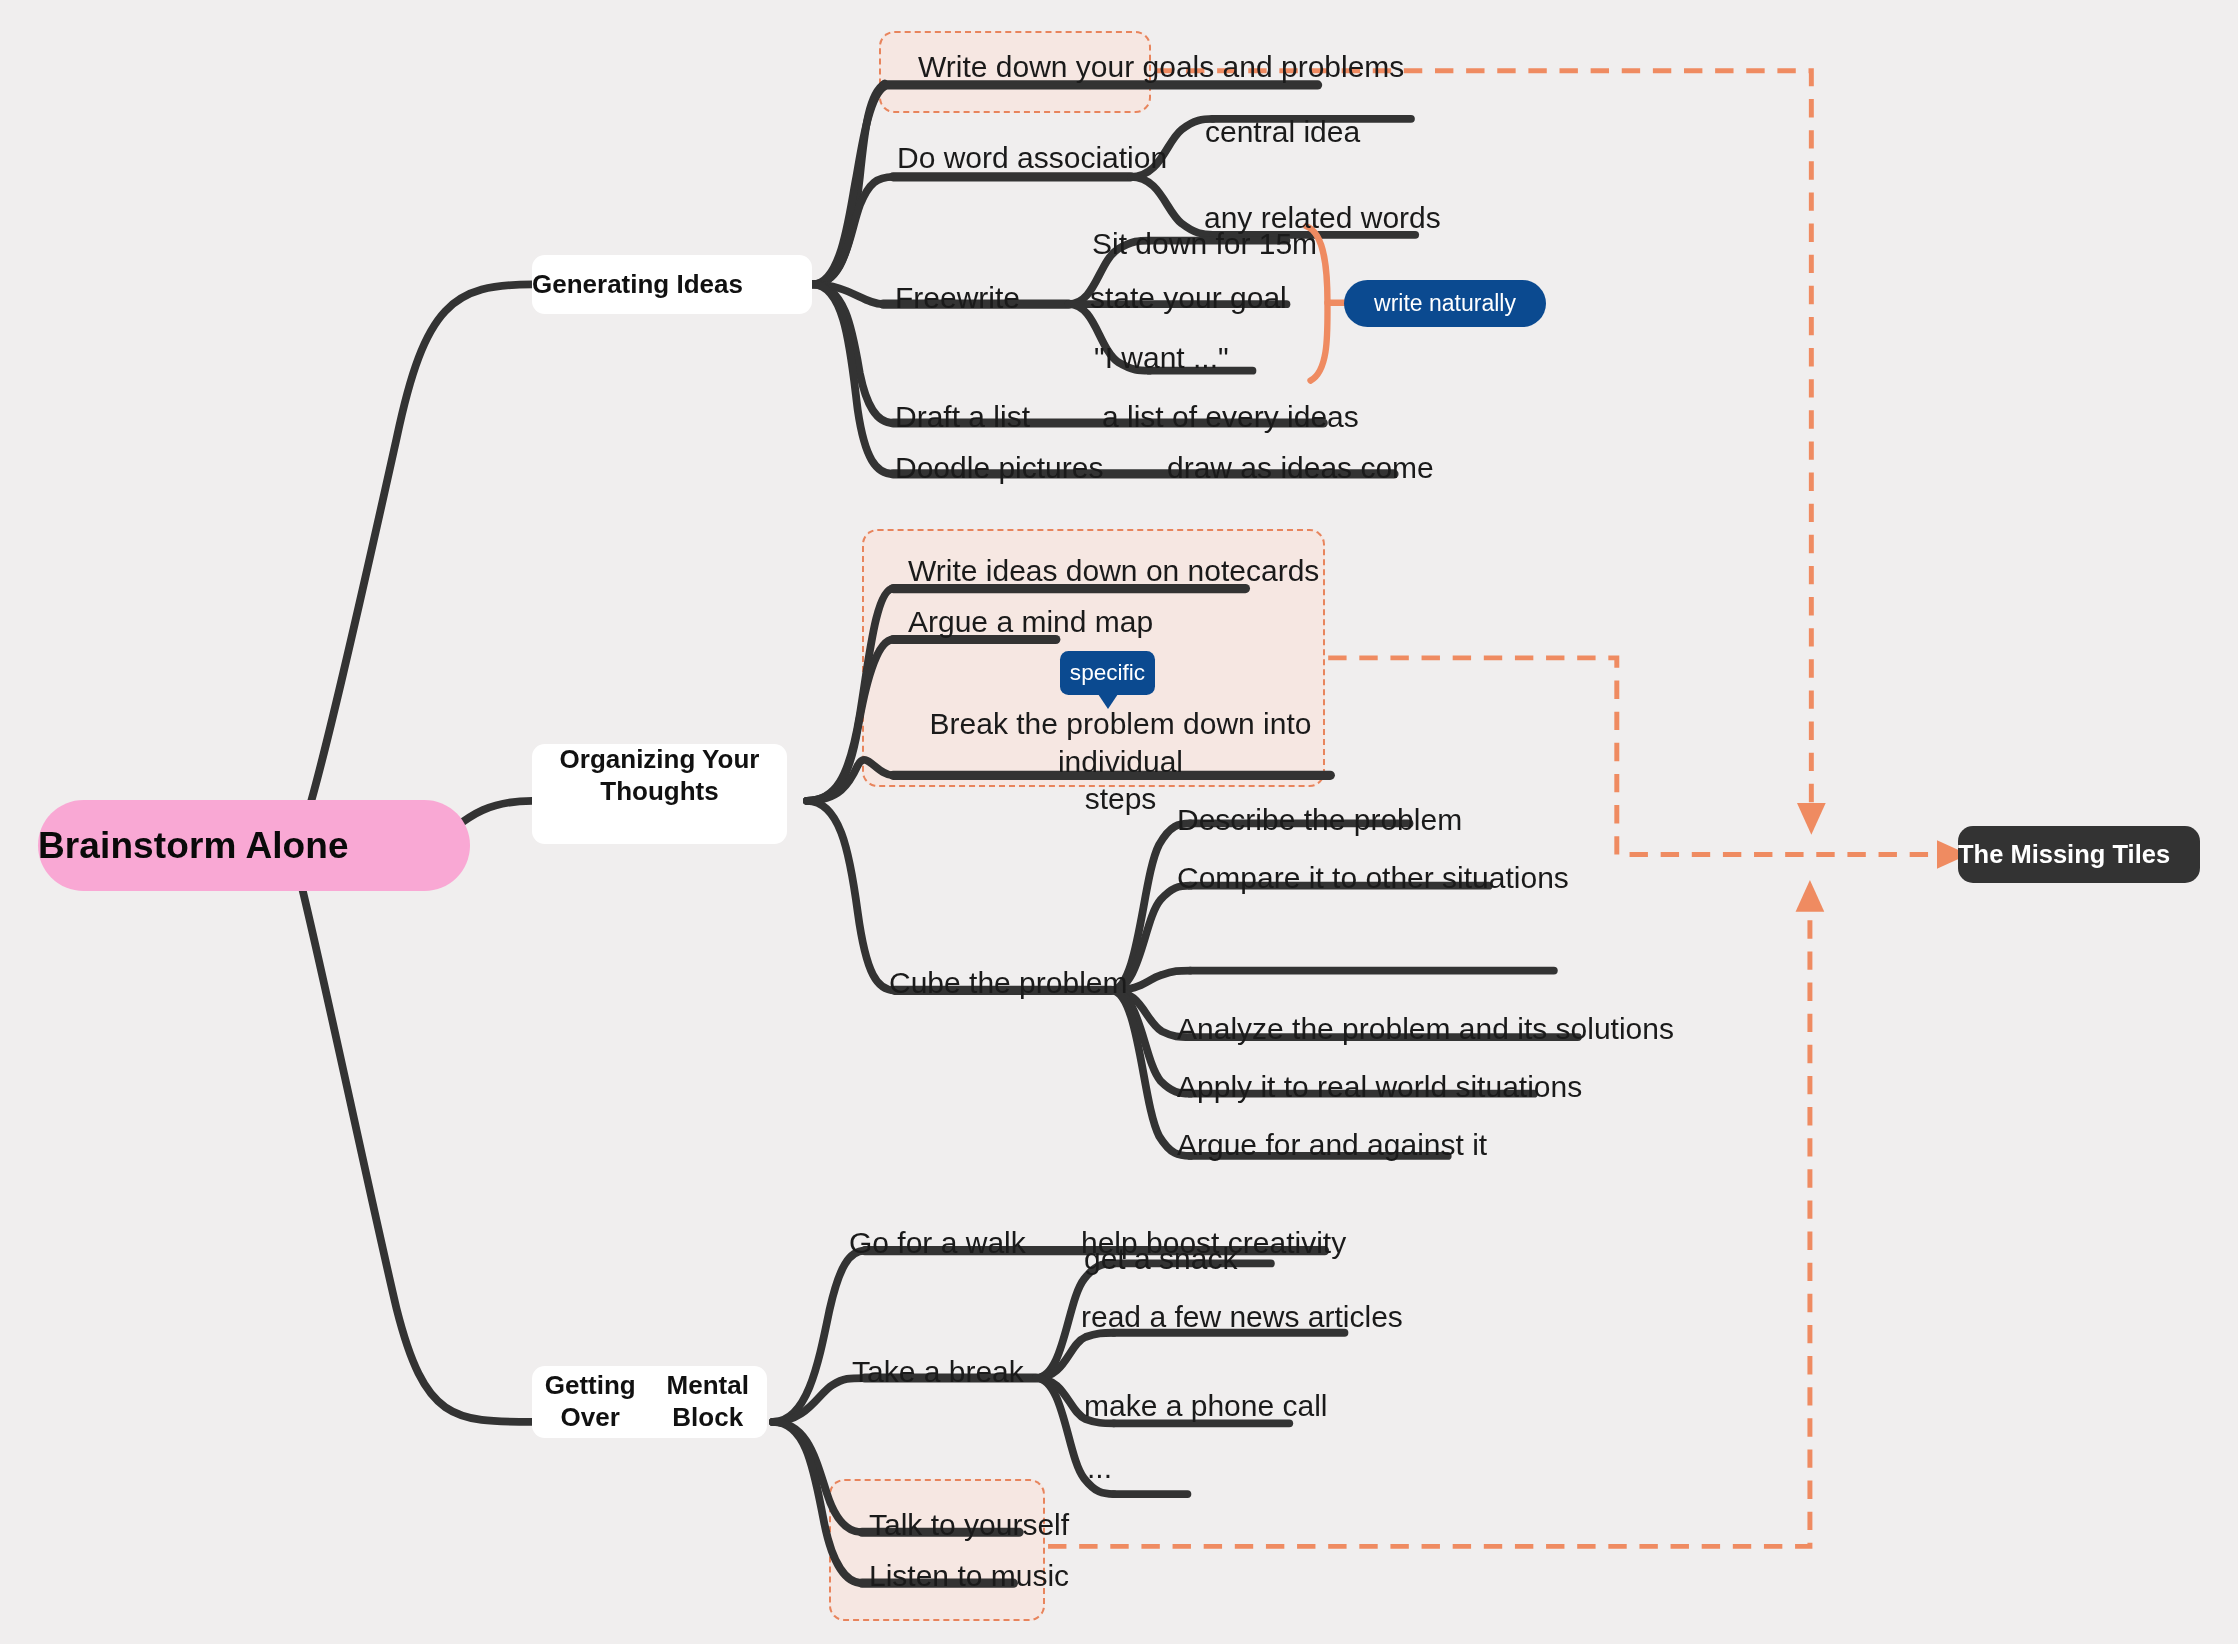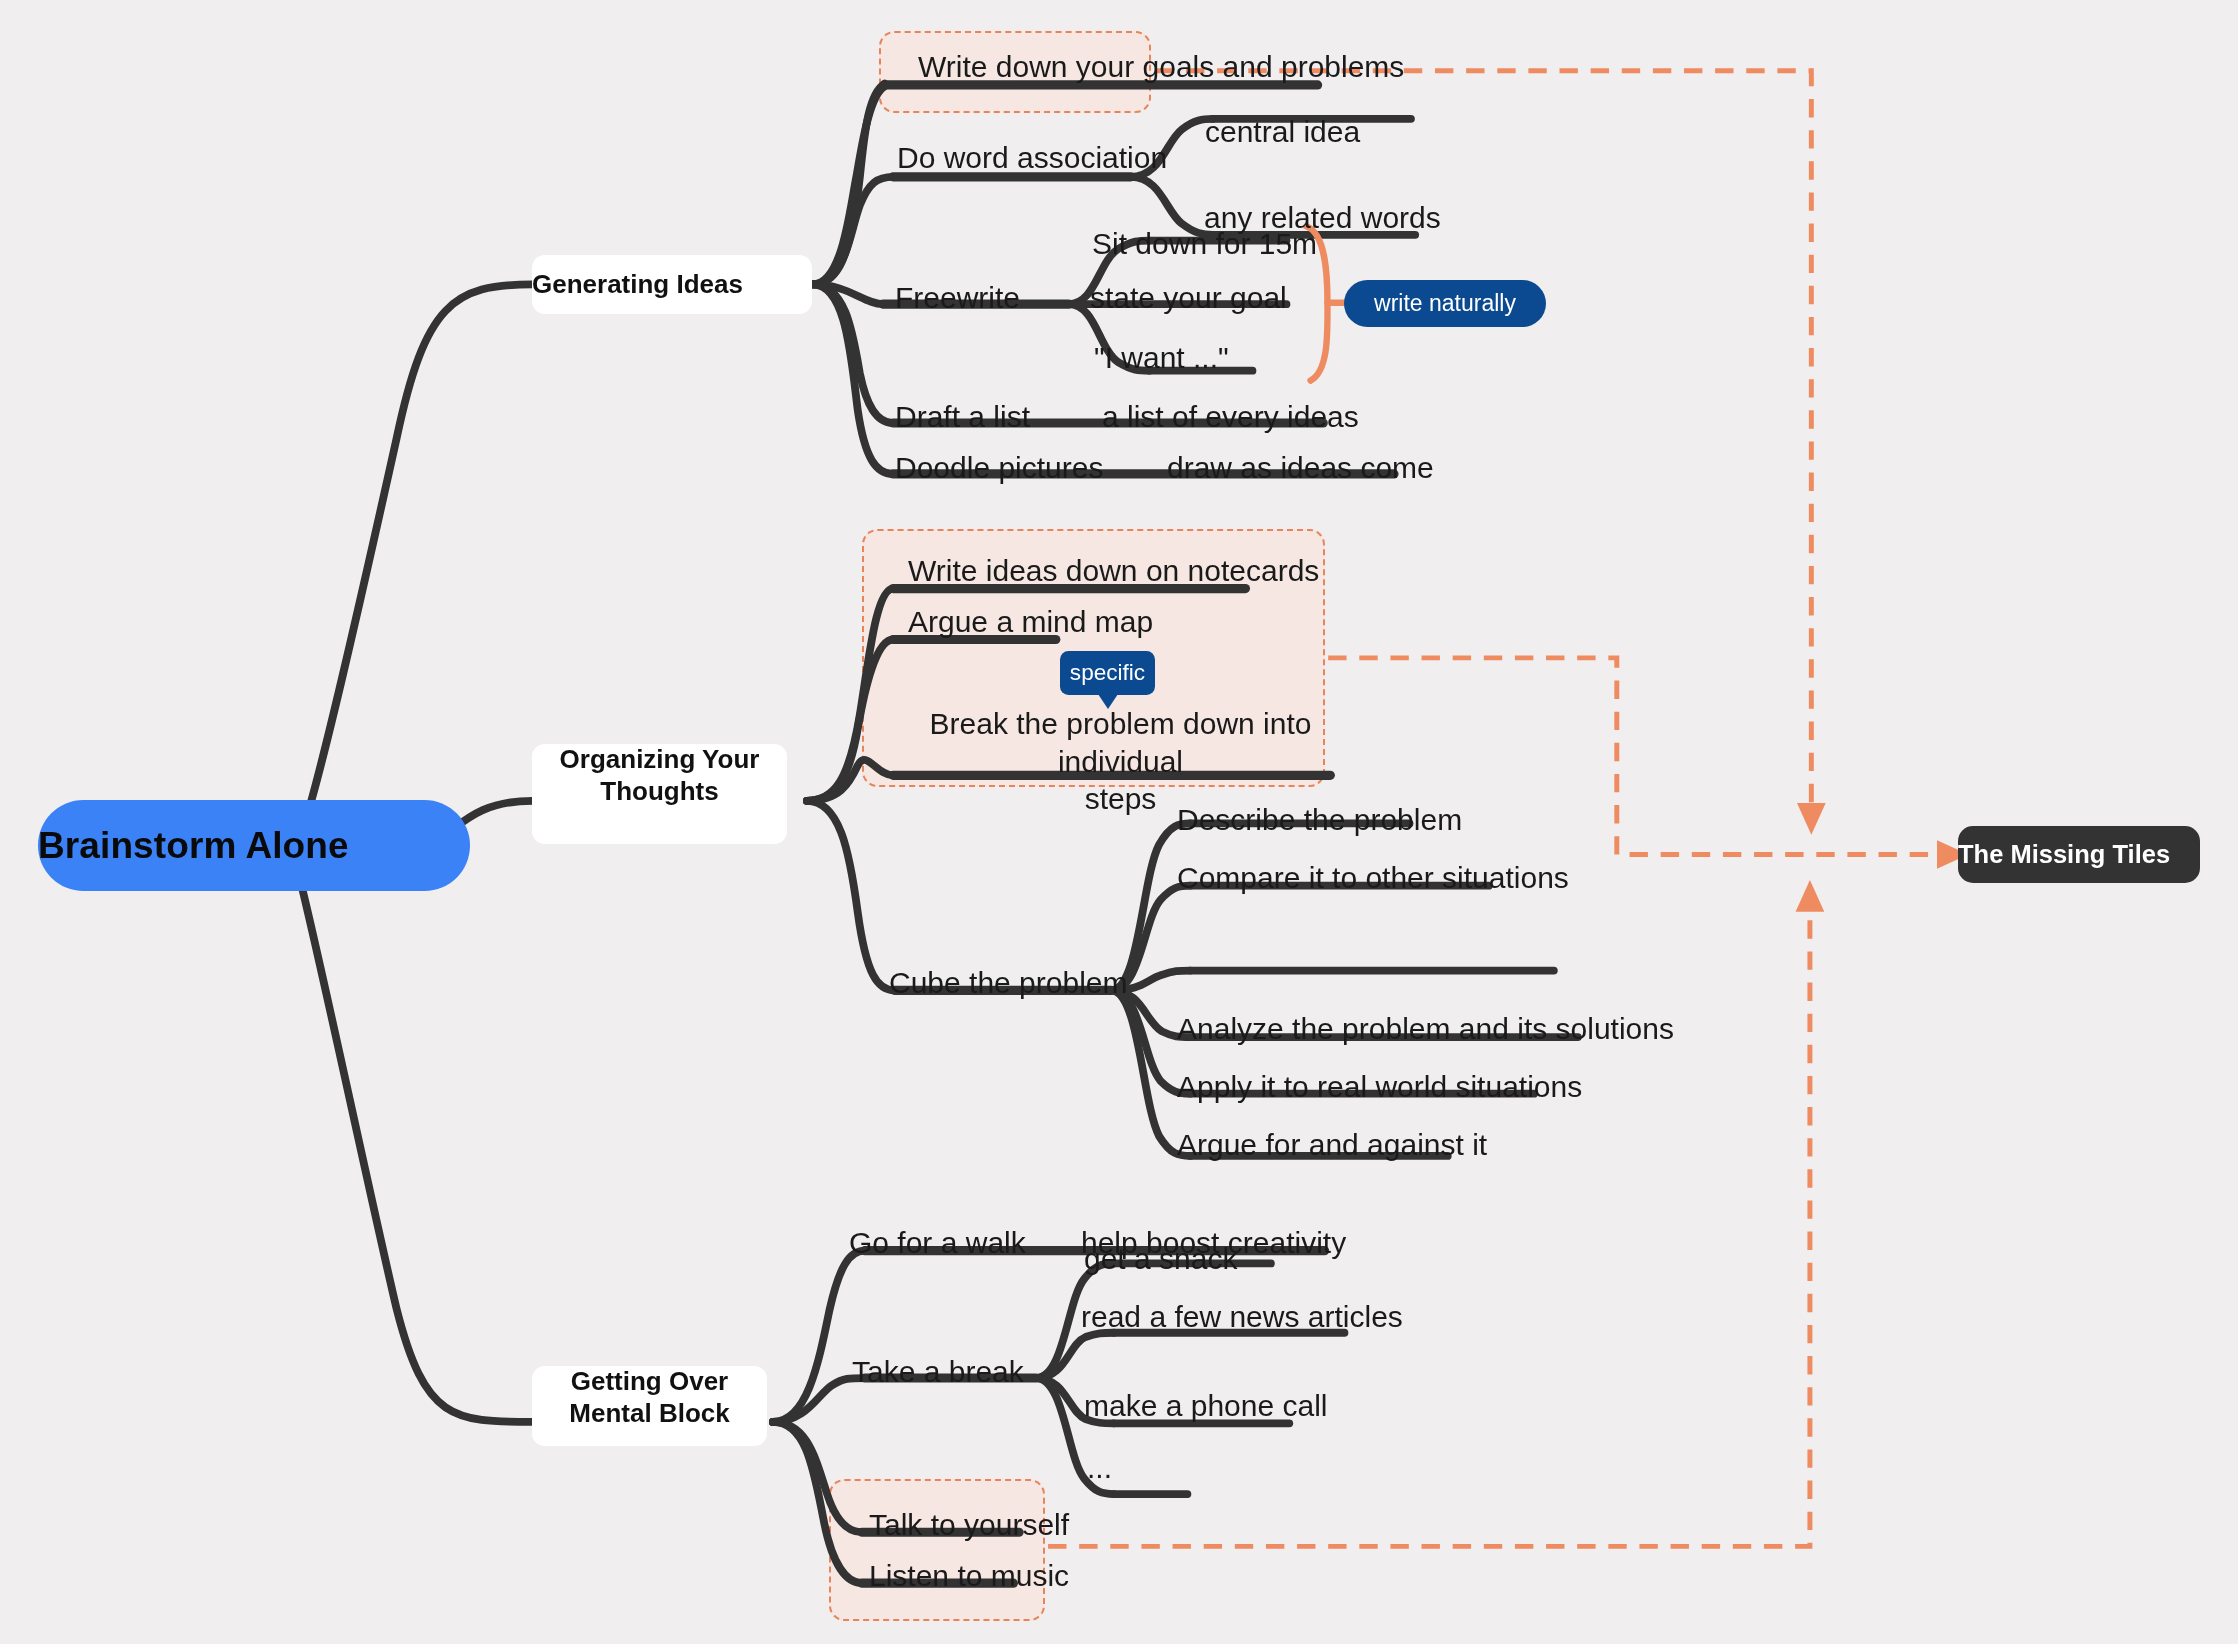--- a/index.html
+++ b/index.html
@@ -1,20 +1,20 @@
 <!DOCTYPE html>
 <html style="font-size:11.3px"><head>
 <meta charset="utf-8">
 <style>
   html,body{margin:0;padding:0;background:#f0eeee;}
   body{font-family:"Liberation Sans",sans-serif;}
   #stage{position:relative;width:2239px;height:1644px;background:#f0eeee;overflow:hidden;}
   svg.layer{position:absolute;left:0;top:0;width:2239px;height:1644px;}
   .node{position:absolute;box-sizing:border-box;display:flex;align-items:center;}
-  .root-node{background:#3b82f6;border-radius:50px;color:#0a0a0a;font-weight:bold;font-size:37px;letter-spacing:0.1px;}
+  .root-node{background:#f9a8d4;border-radius:50px;color:#0a0a0a;font-weight:bold;font-size:37px;letter-spacing:0.1px;}
   .branch-node{background:#ffffff;border-radius:12.7px;color:#111111;font-weight:bold;font-size:26px;line-height:1.22;text-align:center;}
   .target-node{background:#333333;border-radius:15px;color:#ffffff;font-weight:bold;font-size:25.5px;}
   .badge{background:#0b4a90;color:#ffffff;border-radius:28px;font-size:23px;display:flex;align-items:center;justify-content:center;}
   .badge-callout{background:#0b4a90;color:#ffffff;border-radius:8.5px;font-size:22.6px;display:flex;align-items:center;justify-content:center;}
   .badge-callout:after{content:"";position:absolute;left:50%;margin-left:-10px;bottom:-14px;width:0;height:0;
       border-left:10px solid transparent;border-right:10px solid transparent;border-top:15.6px solid #0b4a90;}
   .leaf{position:absolute;color:#1a1a1a;font-size:30px;line-height:1.25;white-space:nowrap;}
   .leaf.wrap{white-space:normal;text-align:center;}
   .dashbox{position:absolute;box-sizing:border-box;background:#f6e7e2;border:2.8px dashed #e8845c;border-radius:15.6px;}
 </style>
@@ -134,21 +134,21 @@
 
   <div class="node branch-node" style="left:532px;top:255px;width:280px;height:59px;">
     <span>Generating Ideas</span>
   </div>
 
   <div class="node branch-node" style="left:532px;top:744px;width:255px;height:100px;flex-direction:column;">
     <span>Organizing Your</span>
     <span>Thoughts</span>
   </div>
 
-  <div class="node branch-node" style="left:532px;top:1366px;width:235px;height:80px;flex-direction:column;">
+  <div class="node branch-node" style="left:532px;top:1366px;width:235px;height:72px;flex-direction:row;">
     <span>Getting Over</span>
     <span>Mental Block</span>
   </div>
 
   <div class="node target-node" style="left:1958px;top:826px;width:242px;height:57px;">
     <span>The Missing Tiles</span>
   </div>
 
   <div class="node badge" style="left:1344px;top:280px;width:202px;height:47px;">
     <span>write naturally</span>

